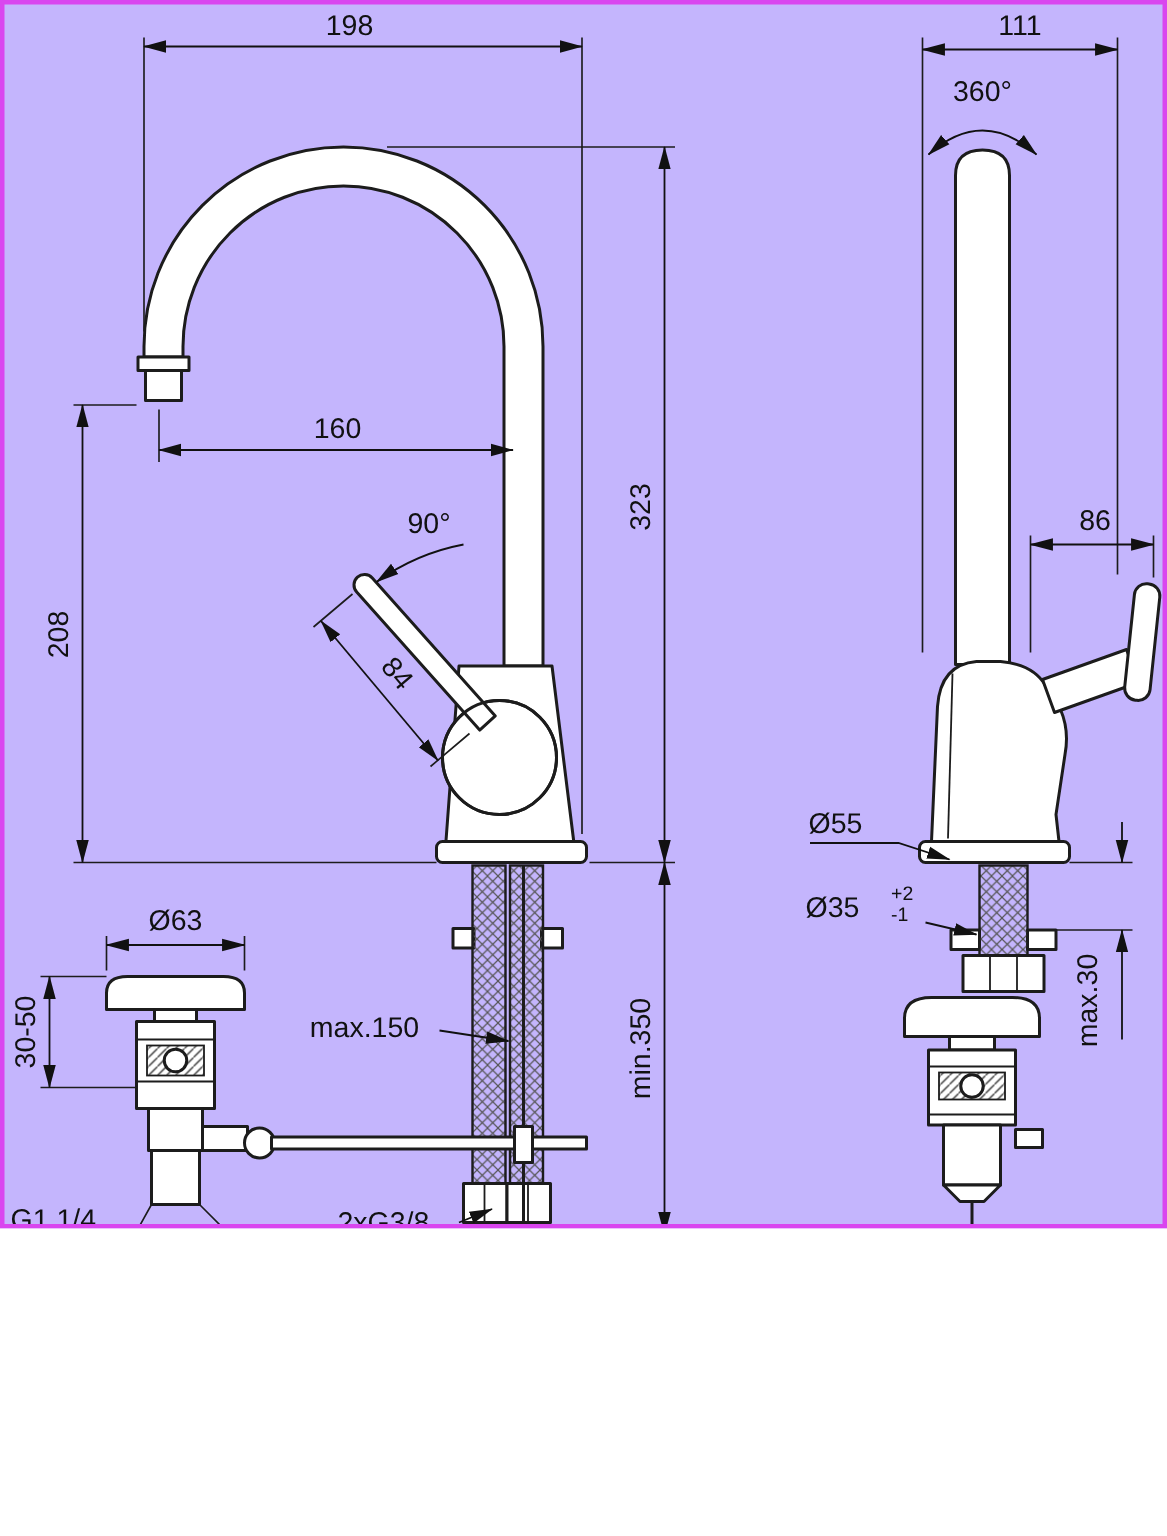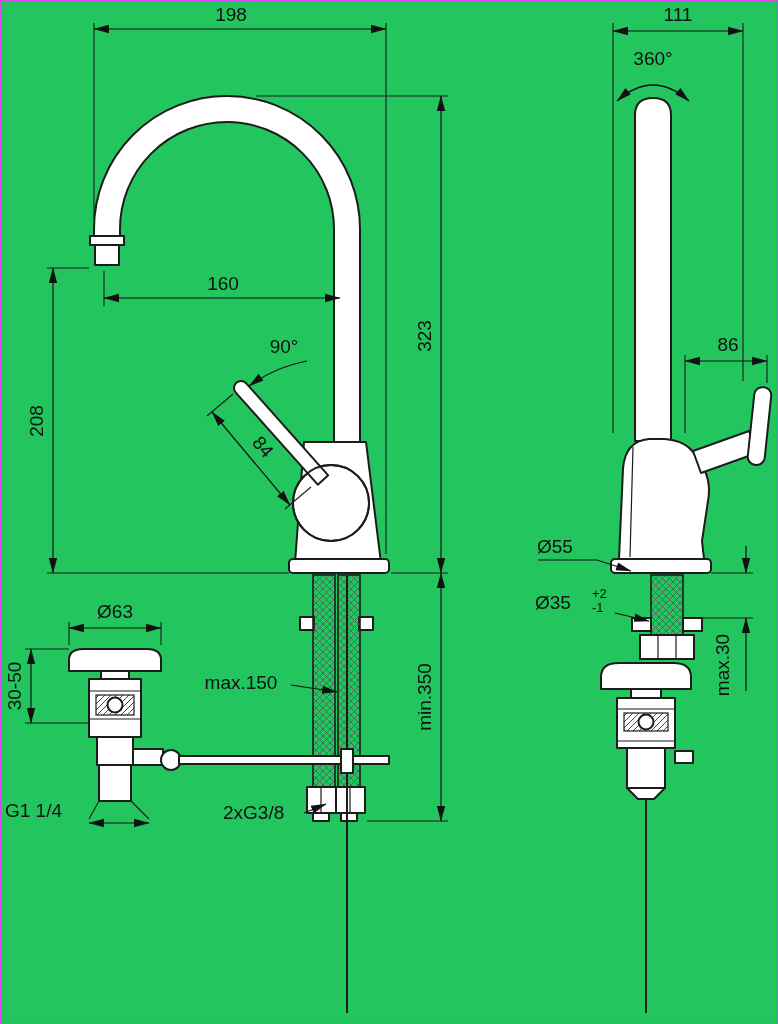--- a/index.html
+++ b/index.html
@@ -1,20 +1,20 @@
 <!DOCTYPE html>
 <html><head>
 <meta charset="utf-8">
 <style>
   html,body{margin:0;padding:0;background:#ffffff;}
   .sheet{
     position:relative;
-    width:778px;height:1024px;
-    background:#22c55e;
-    border:1px solid #d946ef;
+    width:778px;height:819px;
+    background:#c4b5fd;
+    border:3px solid #d946ef;
     box-sizing:border-box;
     font-family:"Liberation Sans", sans-serif;
     overflow:hidden;
   }
   svg{display:block;}
   .outline{fill:#ffffff;stroke:#1c1c1c;stroke-width:2;stroke-linejoin:round;}
   .outline-n{fill:none;stroke:#1c1c1c;stroke-width:2;stroke-linejoin:round;}
   .thin{fill:none;stroke:#1c1c1c;stroke-width:1.2;}
   .ext{fill:none;stroke:#1c1c1c;stroke-width:1.1;}
   .dimline{fill:none;stroke:#111111;stroke-width:1.2;}

